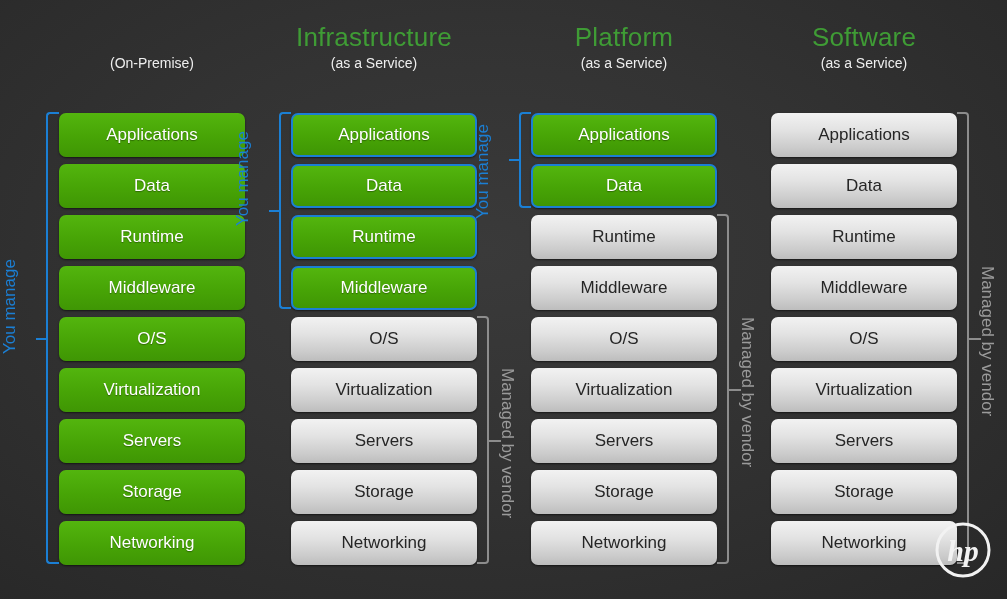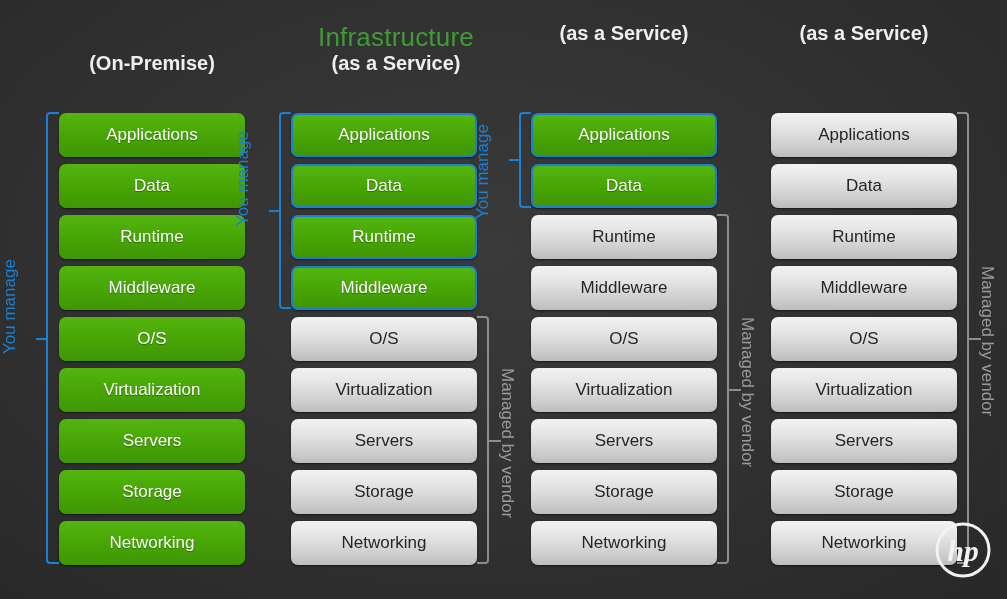--- a/index.html
+++ b/index.html
@@ -17,21 +17,21 @@
     overflow:hidden;
   }
   
   .col-head{position:absolute;text-align:center;width:240px;}
   .head-main{
     font-size:26px;line-height:30px;color:#3f9c35;font-weight:400;
     letter-spacing:.2px;white-space:nowrap;
   }
   .head-main.plain{color:#ffffff;}
   .head-sub{
-    font-size:20px;line-height:22px;color:#eeeeee;font-weight:700;white-space:nowrap;
+    font-size:14px;line-height:22px;color:#eeeeee;font-weight:400;white-space:nowrap;
   }
   
   .stack{position:absolute;width:186px;}
   .layer{
     position:absolute;left:0;width:186px;height:44px;
     border-radius:7px;
     display:flex;align-items:center;justify-content:center;
     font-size:17px;line-height:18px;
     box-sizing:border-box;
   }
@@ -72,30 +72,32 @@
 </head>
 <body>
 
 <div id="stage">
 
   <div class="col-head" style="left:32px;top:22px;">
     <div class="head-main plain"></div>
     <div class="head-sub" style="margin-top:30px;">(On-Premise)</div>
   </div>
 
-  <div class="col-head" style="left:276px;top:22px;">
+  <div class="col-head" style="left:254px;top:22px;">
     <div class="head-main">Infrastructure</div>
     <div class="head-sub">(as a Service)</div>
   </div>
 
   <div class="col-head" style="left:504px;top:22px;">
+    <div class="head-main">Platform</div>
     <div class="head-sub">(as a Service)</div>
   </div>
 
   <div class="col-head" style="left:744px;top:22px;">
+    <div class="head-main">Software</div>
     <div class="head-sub">(as a Service)</div>
   </div>
 
   <div class="stack" style="left:59px;top:113px;height:450px;">
     <div class="layer green" style="top:0px;">Applications</div>
     <div class="layer green" style="top:51px;">Data</div>
     <div class="layer green" style="top:102px;">Runtime</div>
     <div class="layer green" style="top:153px;">Middleware</div>
     <div class="layer green" style="top:204px;">O/S</div>
     <div class="layer green" style="top:255px;">Virtualization</div>

